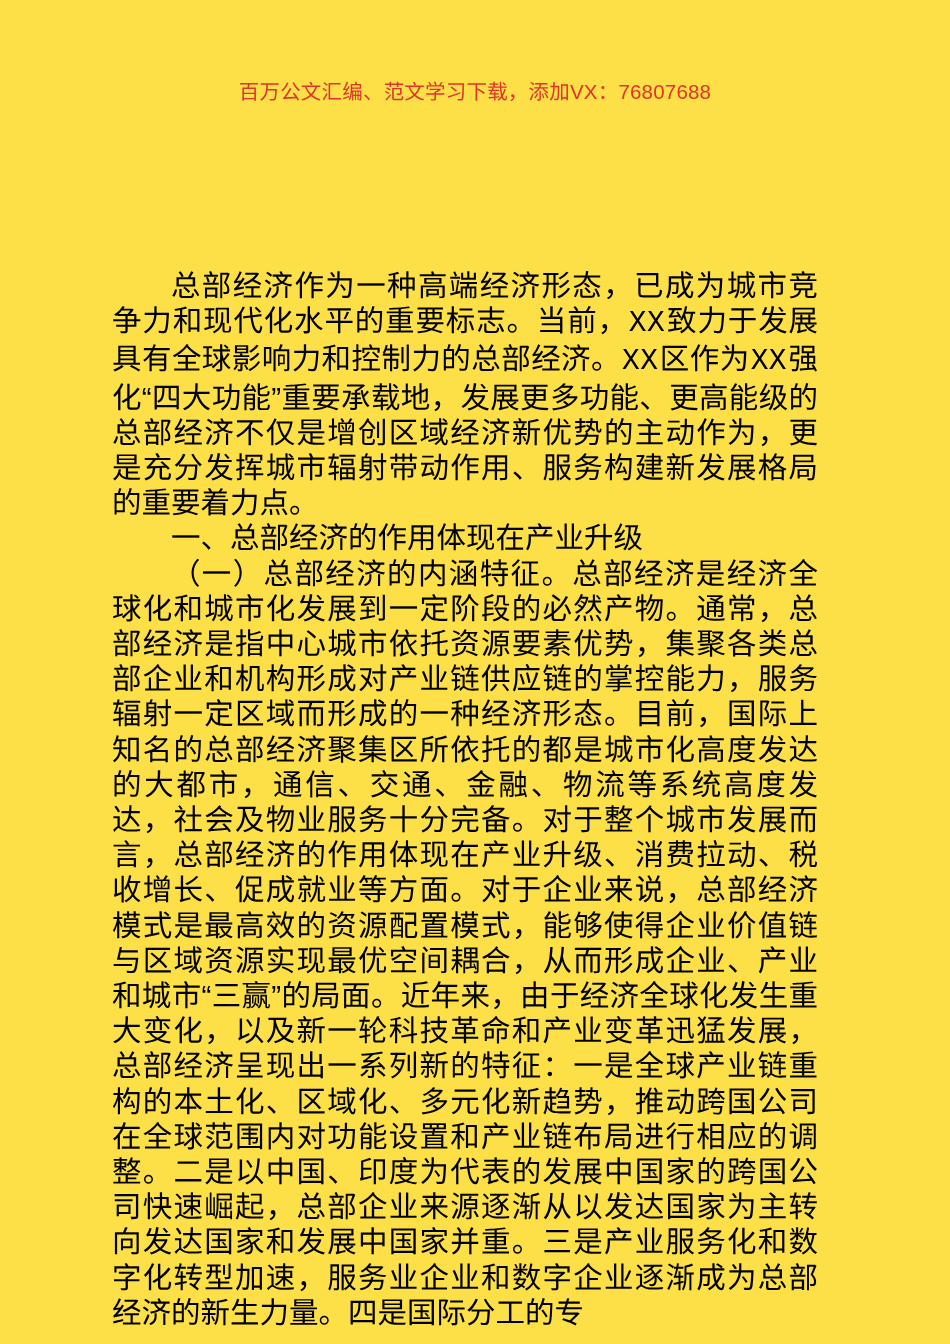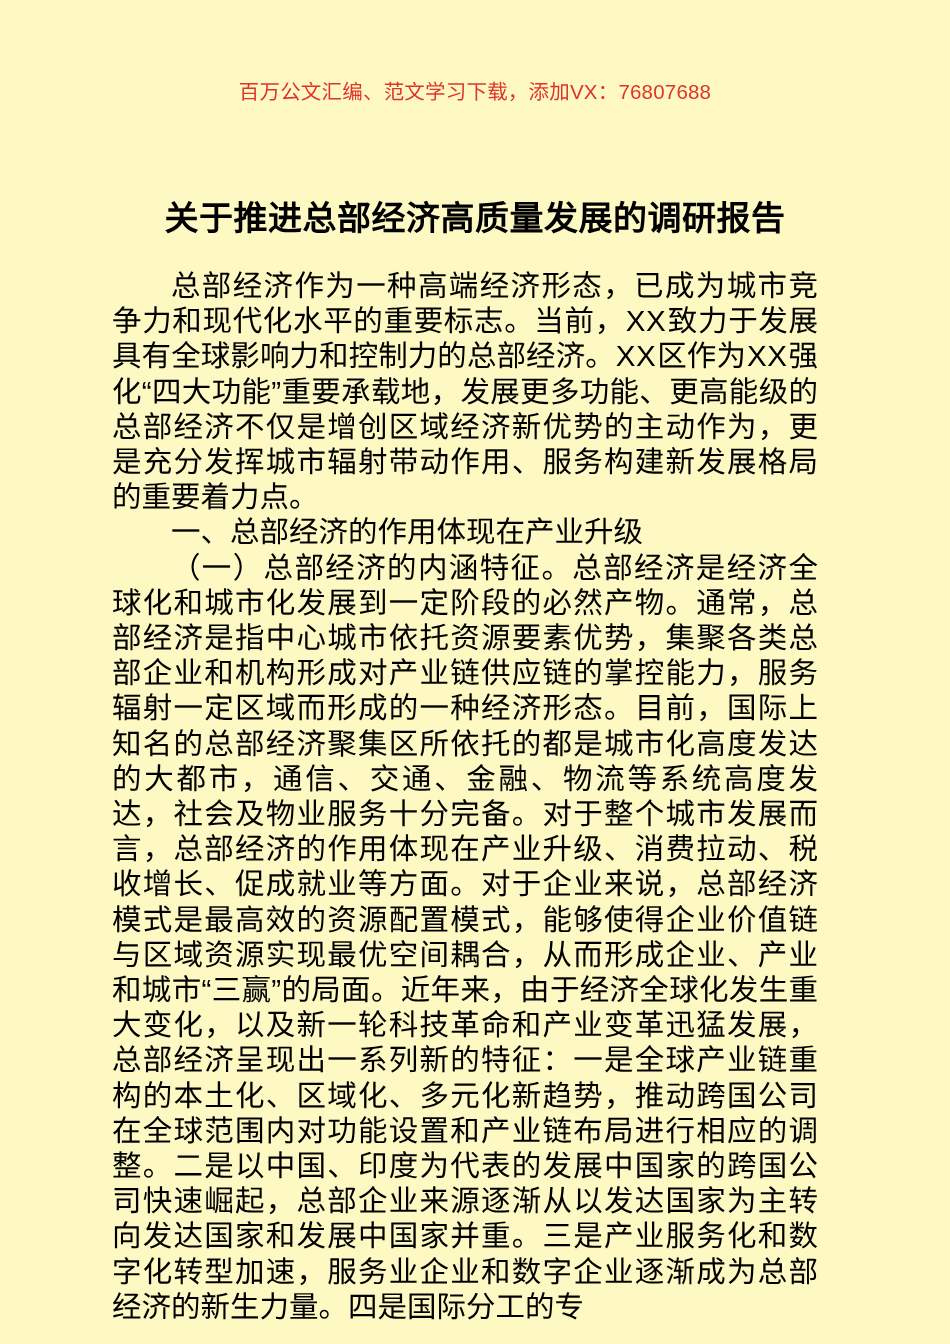--- a/index.html
+++ b/index.html
@@ -7,21 +7,21 @@
     margin: 0;
     padding: 0;
     background: #ffffff;
   }
 
   .page {
     position: relative;
     width: 950px;
     height: 1344px;
     margin: 0 auto;
-    background: #fef9c3;
+    background: #fde047;
     overflow: hidden;
     font-family: "Liberation Sans", "DejaVu Sans", sans-serif;
     -webkit-font-smoothing: antialiased;
   }
 
   
   .promo-header {
     position: absolute;
     top: 78px;
     left: 0;
@@ -66,33 +66,32 @@
     text-align: justify;
     text-justify: inter-ideograph;
     text-indent: 2em;
     letter-spacing: 0;
     font-family: "Liberation Sans", "DejaVu Sans", sans-serif;
     word-break: break-all;
   }
 
   
   .lat {
-    font-family: Liberation Sans, sans-serif;
+    font-family: Liberation Mono, monospace;
     letter-spacing: 0.5px;
     padding: 0 1px;
   }
 </style>
 </head>
 <body>
 
 <div class="page">
 
   <div class="promo-header">百万公文汇编、范文学习下载，添加VX：76807688</div>
 
-  <h1 class="doc-title">关于推进总部经济高质量发展的调研报告</h1>
 
   <div class="body-block">
     <p class="para">总部经济作为一种高端经济形态，已成为城市竞争力和现代化水平的重要标志。当前，<span class="lat">XX</span>致力于发展具有全球影响力和控制力的总部经济。<span class="lat">XX</span>区作为<span class="lat">XX</span>强化“四大功能”重要承载地，发展更多功能、更高能级的总部经济不仅是增创区域经济新优势的主动作为，更是充分发挥城市辐射带动作用、服务构建新发展格局的重要着力点。</p>
     <p class="para">一、总部经济的作用体现在产业升级</p>
     <p class="para">（一）总部经济的内涵特征。总部经济是经济全球化和城市化发展到一定阶段的必然产物。通常，总部经济是指中心城市依托资源要素优势，集聚各类总部企业和机构形成对产业链供应链的掌控能力，服务辐射一定区域而形成的一种经济形态。目前，国际上知名的总部经济聚集区所依托的都是城市化高度发达的大都市，通信、交通、金融、物流等系统高度发达，社会及物业服务十分完备。对于整个城市发展而言，总部经济的作用体现在产业升级、消费拉动、税收增长、促成就业等方面。对于企业来说，总部经济模式是最高效的资源配置模式，能够使得企业价值链与区域资源实现最优空间耦合，从而形成企业、产业和城市“三赢”的局面。近年来，由于经济全球化发生重大变化，以及新一轮科技革命和产业变革迅猛发展，总部经济呈现出一系列新的特征：一是全球产业链重构的本土化、区域化、多元化新趋势，推动跨国公司在全球范围内对功能设置和产业链布局进行相应的调整。二是以中国、印度为代表的发展中国家的跨国公司快速崛起，总部企业来源逐渐从以发达国家为主转向发达国家和发展中国家并重。三是产业服务化和数字化转型加速，服务业企业和数字企业逐渐成为总部经济的新生力量。四是国际分工的专</p>
   </div>
 
 </div>
 
 </body></html>

